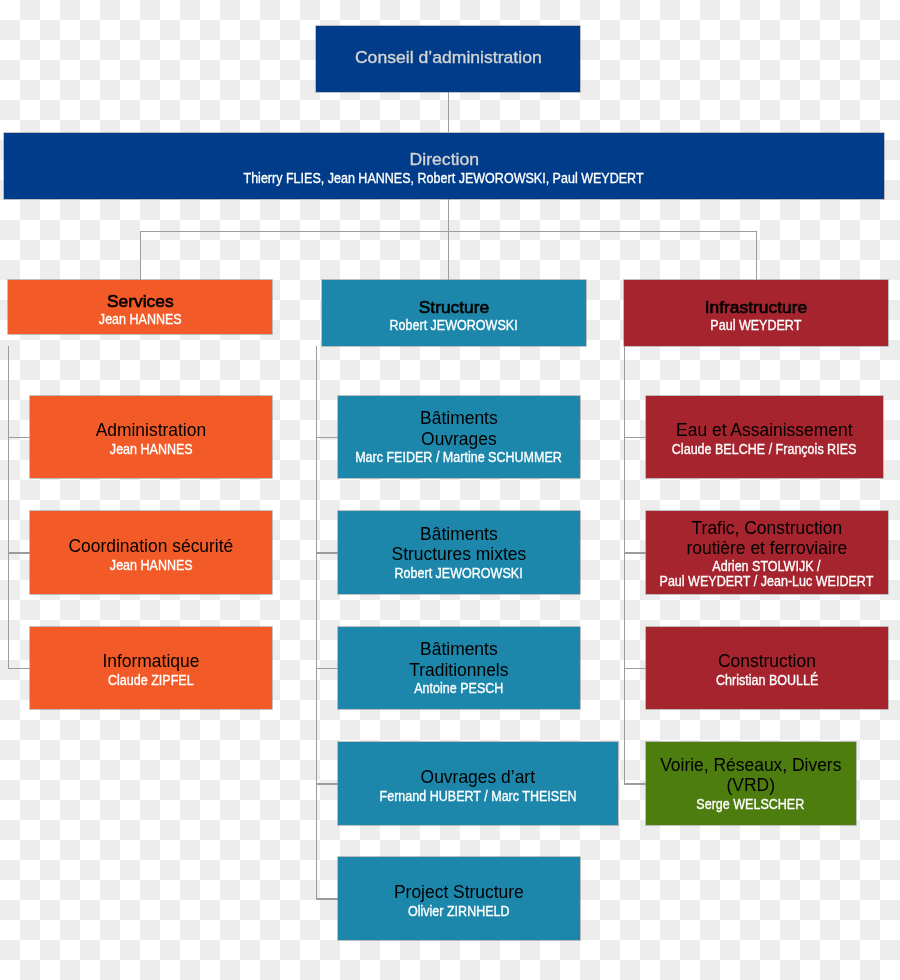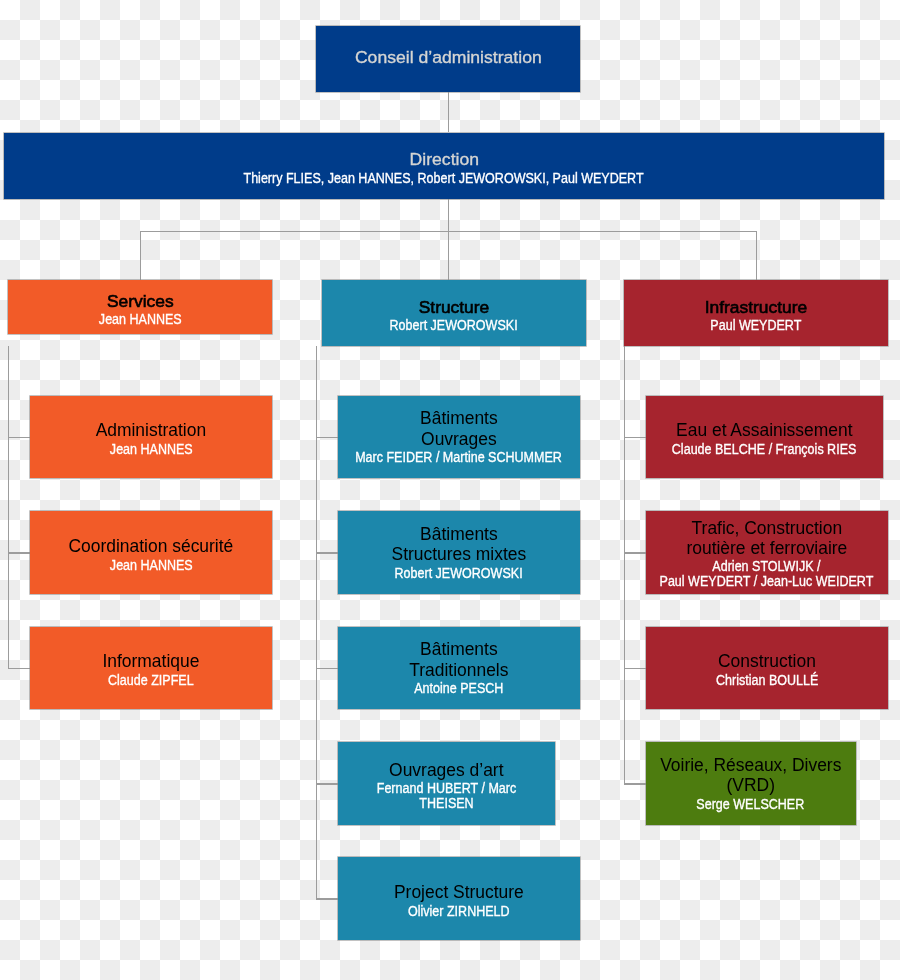--- a/index.html
+++ b/index.html
@@ -122,21 +122,21 @@
       <span class="sub">Robert JEWOROWSKI</span>
     </div>
   </div>
   <div class="node lvl3" style="left:337.8px;top:626.5px;width:242.2px;height:82.5px;background:#1C87AB">
     <div class="txtwrap" style="transform:translateY(-0.3px)">
       <span class="ttl">Bâtiments
 Traditionnels</span>
       <span class="sub">Antoine PESCH</span>
     </div>
   </div>
-  <div class="node lvl3" style="left:337.8px;top:742.3px;width:217px;height:82.5px;background:#1C87AB">
+  <div class="node lvl3" style="left:337.8px;top:742.3px;width:280px;height:82.5px;background:#1C87AB">
     <div class="txtwrap" style="transform:translateY(1.65px)">
       <span class="ttl">Ouvrages d’art</span>
       <span class="sub">Fernand HUBERT / Marc THEISEN</span>
     </div>
   </div>
   <div class="node lvl3" style="left:337.8px;top:857.2px;width:242.2px;height:82.5px;background:#1C87AB">
     <div class="txtwrap" style="transform:translateY(1.65px)">
       <span class="ttl">Project Structure</span>
       <span class="sub">Olivier ZIRNHELD</span>
     </div>

